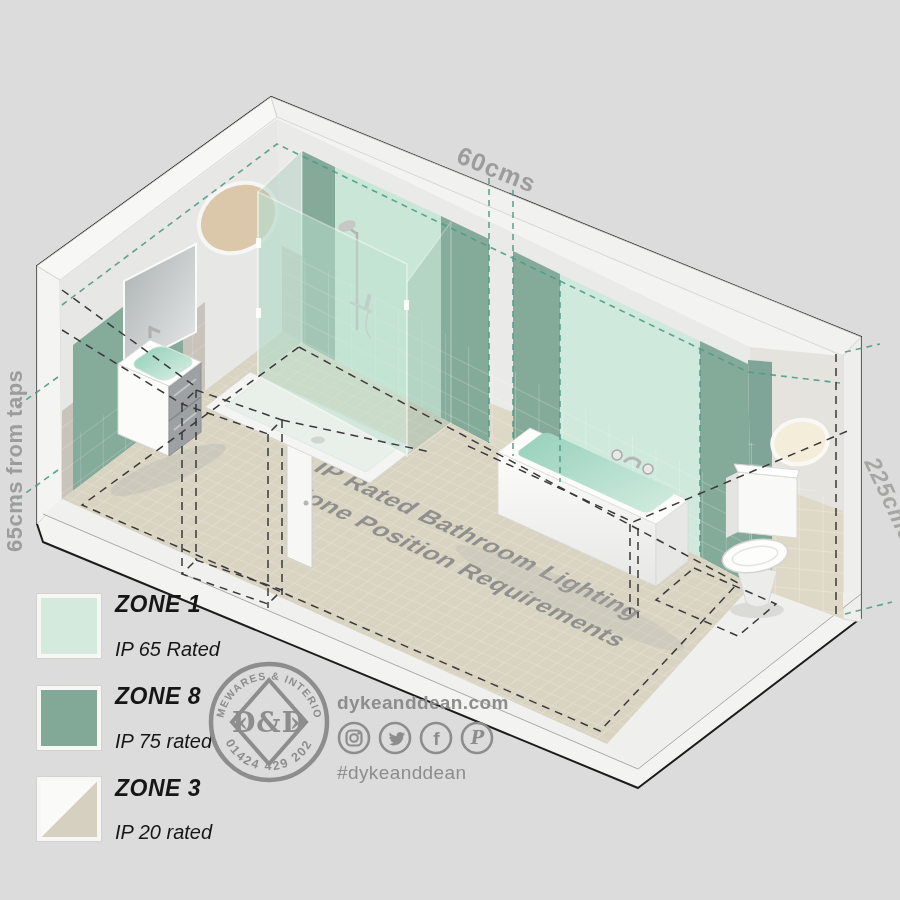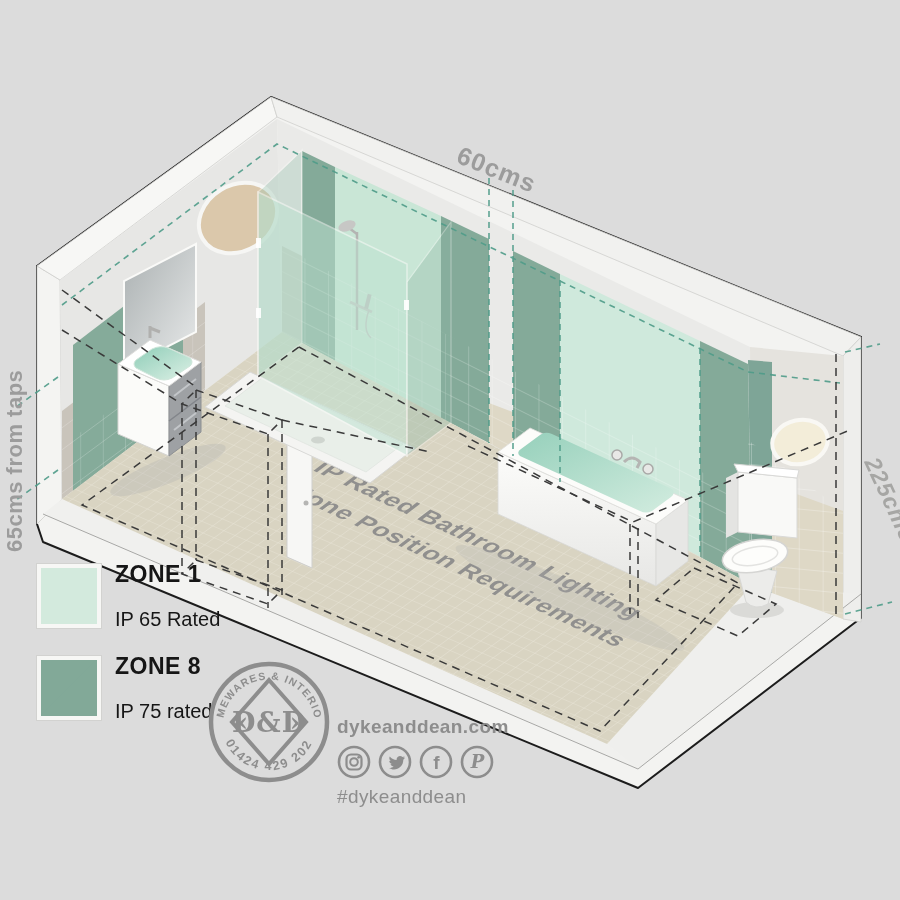--- a/index.html
+++ b/index.html
@@ -5,37 +5,37 @@
   html,body{margin:0;padding:0;}
   .stage{
     position:relative;width:900px;height:900px;overflow:hidden;
     background:#dcdcdc;
     font-family:"Liberation Sans", sans-serif;
   }
   .stage svg{display:block;}
   #scene{position:absolute;left:0;top:0;}
 
   
-  .legend{position:absolute;left:37px;top:560px;}
+  .legend{position:absolute;left:37px;top:590px;font-style:italic;}
   .legend-item{display:flex;align-items:center;margin-bottom:20px;}
   .swatch{
     position:relative;width:56px;height:56px;flex:0 0 56px;
     border:4px solid #f7f7f5;box-shadow:0 0 0 1px #d2d2d0;
   }
   .swatch .half-a{position:absolute;inset:0;}
   .swatch .half-b{position:absolute;inset:0;clip-path:polygon(100% 0,100% 100%,0 100%);}
   .legend-label{margin-left:14px;line-height:1.25;color:#161616;}
   .legend-label .zname{font-size:23px;font-weight:bold;letter-spacing:.5px;}
   .legend-label .zrating{font-size:20px;margin-top:18px;}
 
   
   .logo{position:absolute;left:203px;top:654px;width:132px;height:136px;}
 
   
-  .social{position:absolute;left:337px;top:716px;width:190px;color:#8d8d8d;}
+  .social{position:absolute;left:337px;top:692px;width:190px;color:#8d8d8d;}
   .social .site{font-size:19px;font-weight:bold;letter-spacing:.4px;margin-bottom:7px;}
   .social .icons{display:flex;gap:7px;margin-bottom:7px;}
   .social .icons svg{display:block;}
   .social .tag{font-size:19px;font-weight:normal;letter-spacing:.4px;}
 </style>
 </head>
 <body>
 
 <div class="stage">
 
@@ -233,20 +233,30 @@
       </div>
     </div>
     <div class="legend-item">
       <div class="swatch">
         <div class="half-a" style="background: rgb(130, 169, 152);"></div>
         <div class="half-b" style="background: rgb(130, 169, 152);"></div>
       </div>
       <div class="legend-label">
         <div class="zname">ZONE 8</div>
         <div class="zrating">IP 75 rated</div>
+      </div>
+    </div>
+    <div class="legend-item">
+      <div class="swatch">
+        <div class="half-a" style="background: rgb(250, 250, 248);"></div>
+        <div class="half-b" style="background: rgb(214, 208, 192);"></div>
+      </div>
+      <div class="legend-label">
+        <div class="zname">ZONE 3</div>
+        <div class="zrating">IP 20 rated</div>
       </div>
     </div>
   </div>
 
   <div class="logo">
     <svg width="132" height="136" viewBox="0 0 132 136">
       <defs>
         <path id="arcT" d="M 21,62 A 46,46 0 0 1 111,62"></path>
         <path id="arcB" d="M 19,78 A 48,48 0 0 0 113,78"></path>
       </defs>

